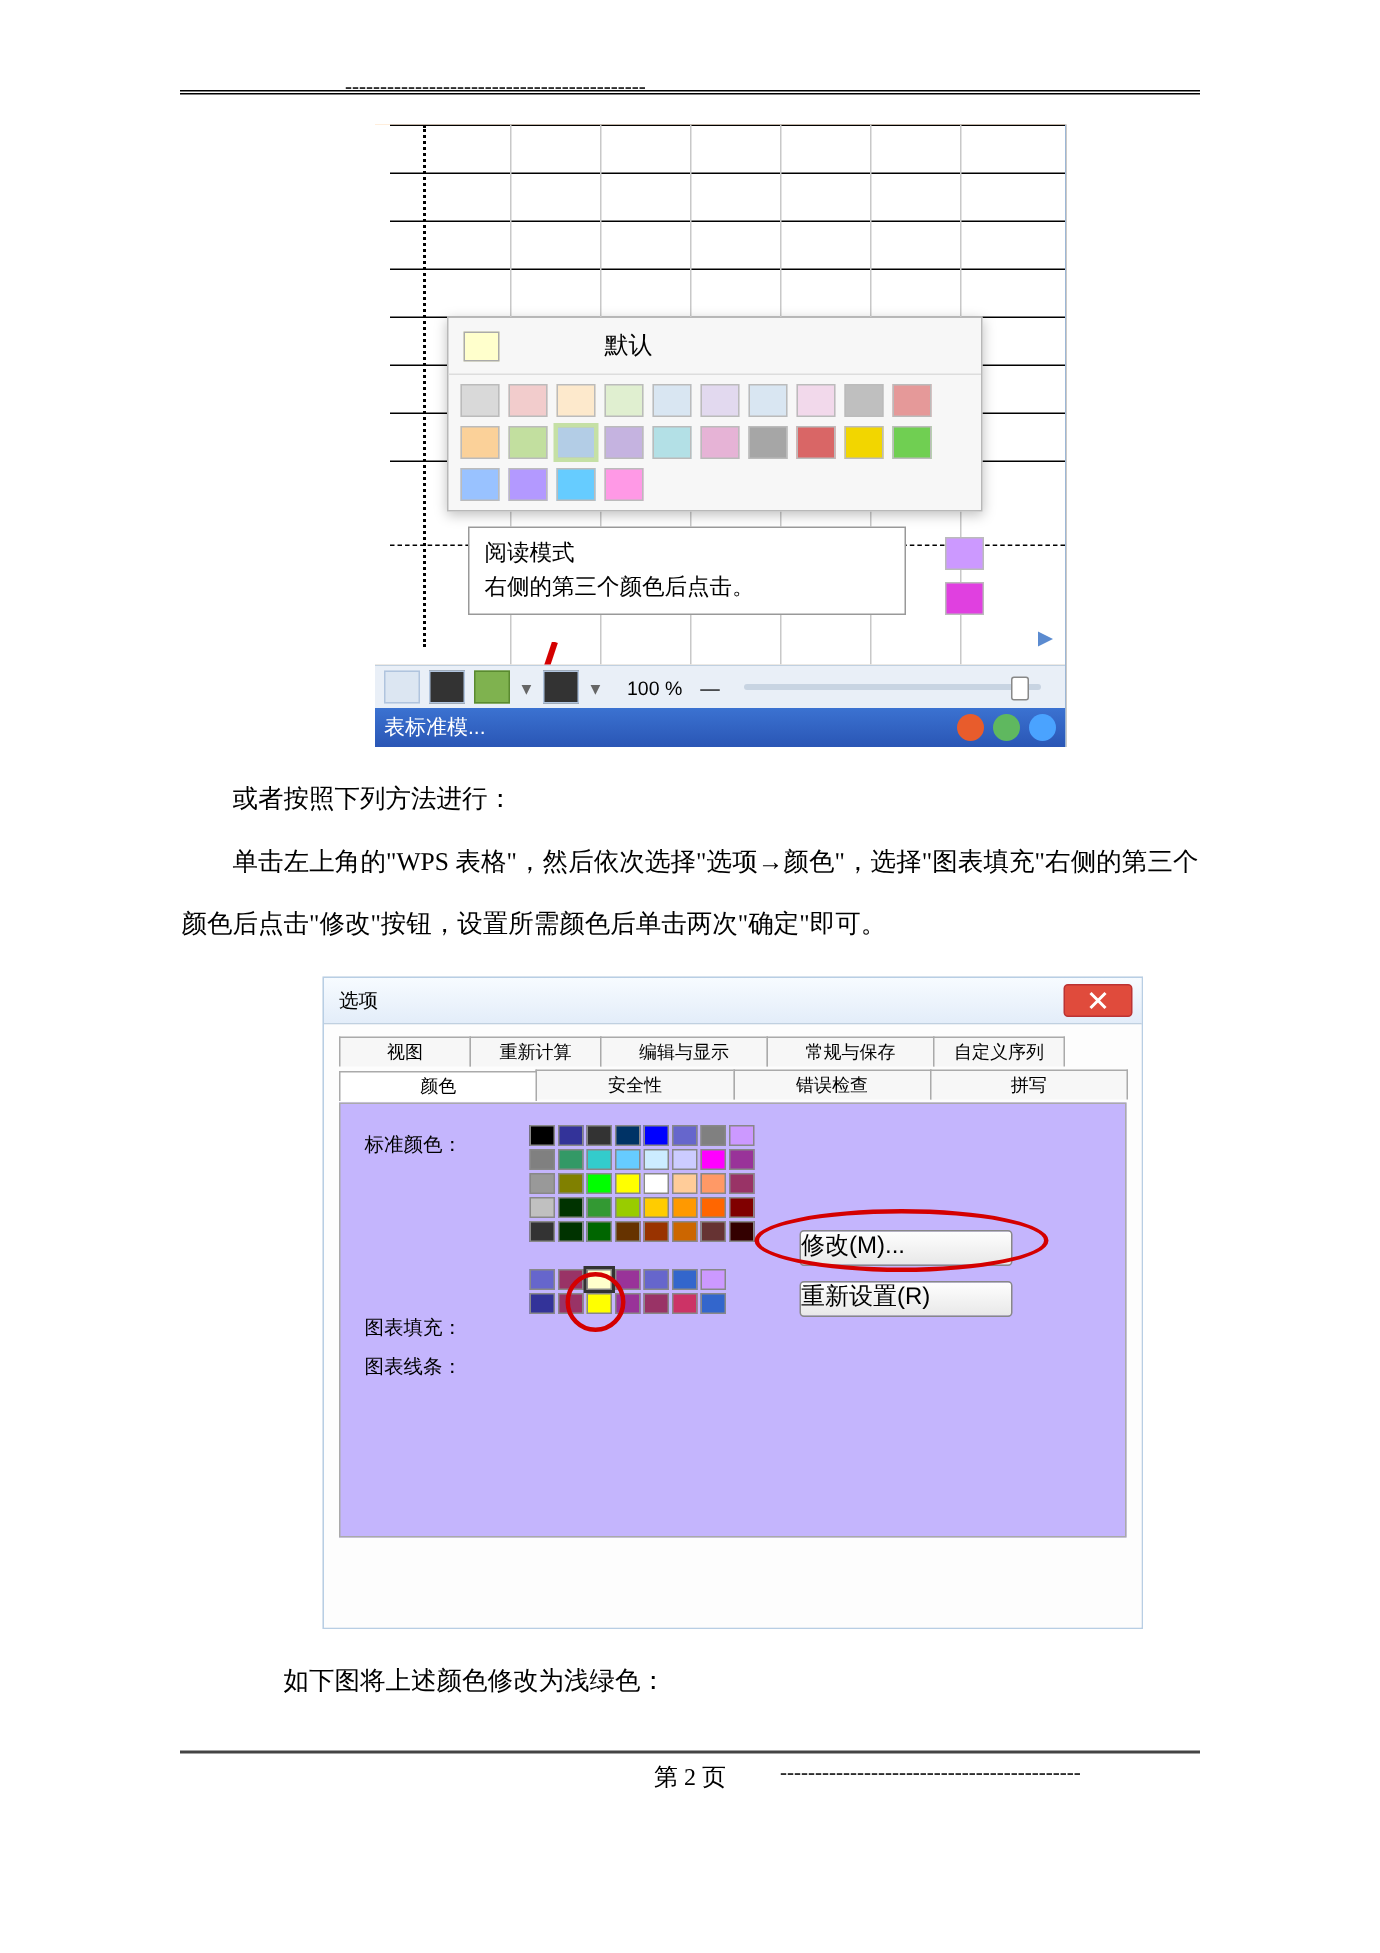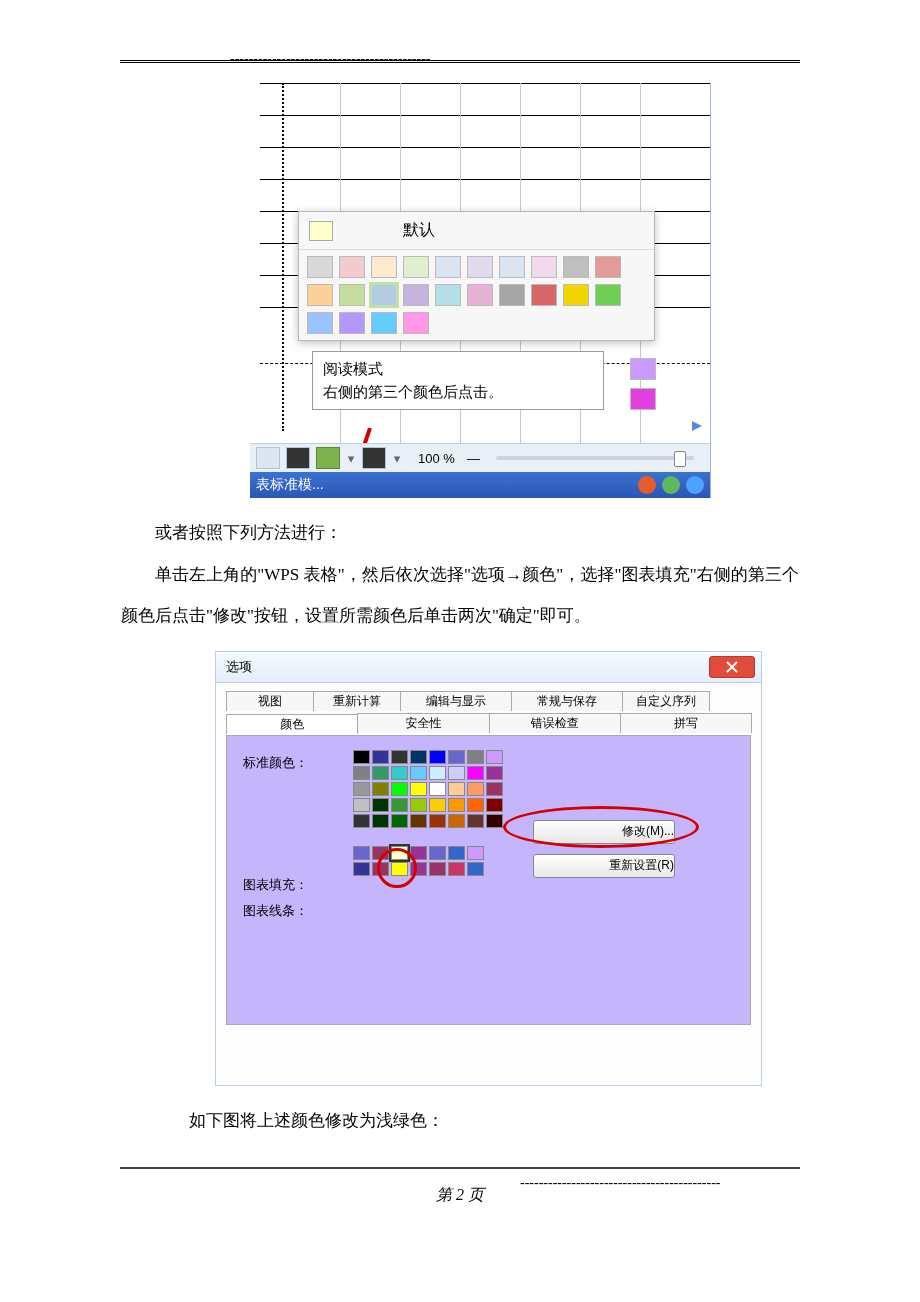--- a/index.html
+++ b/index.html
@@ -281,38 +281,37 @@
     gap: 10px;
     margin-top: 70px;
     position: relative;
   }
   .win-btn {
     width: 140px;
     height: 22px;
     background: linear-gradient(#fefefe, #e8e8e8);
     border: 1px solid #888;
     border-radius: 3px;
-    font-size: 12px;
-    text-align: right;
+    font-size: 16px;
+    text-align: left;
     line-height: 20px;
   }
   .red-oval {
     position: absolute;
     border: 3px solid #d40000;
     border-radius: 50%;
     pointer-events: none;
   }
   .page-footer {
     margin-top: 25px;
     text-align: center;
     font-size: 16px;
     border-top: 2px double #444;
-    padding-top: 16px;
-    position: relative;
-    font-style: italic;
+    padding-top: 6px;
+    position: relative;
   }
   .page-footer .dashline {
     position: absolute;
     left: 50%;
     top: 6px;
     font-size: 14px;
     margin-left: 60px;
   }
   .sb-sep {
     width: 10px;

